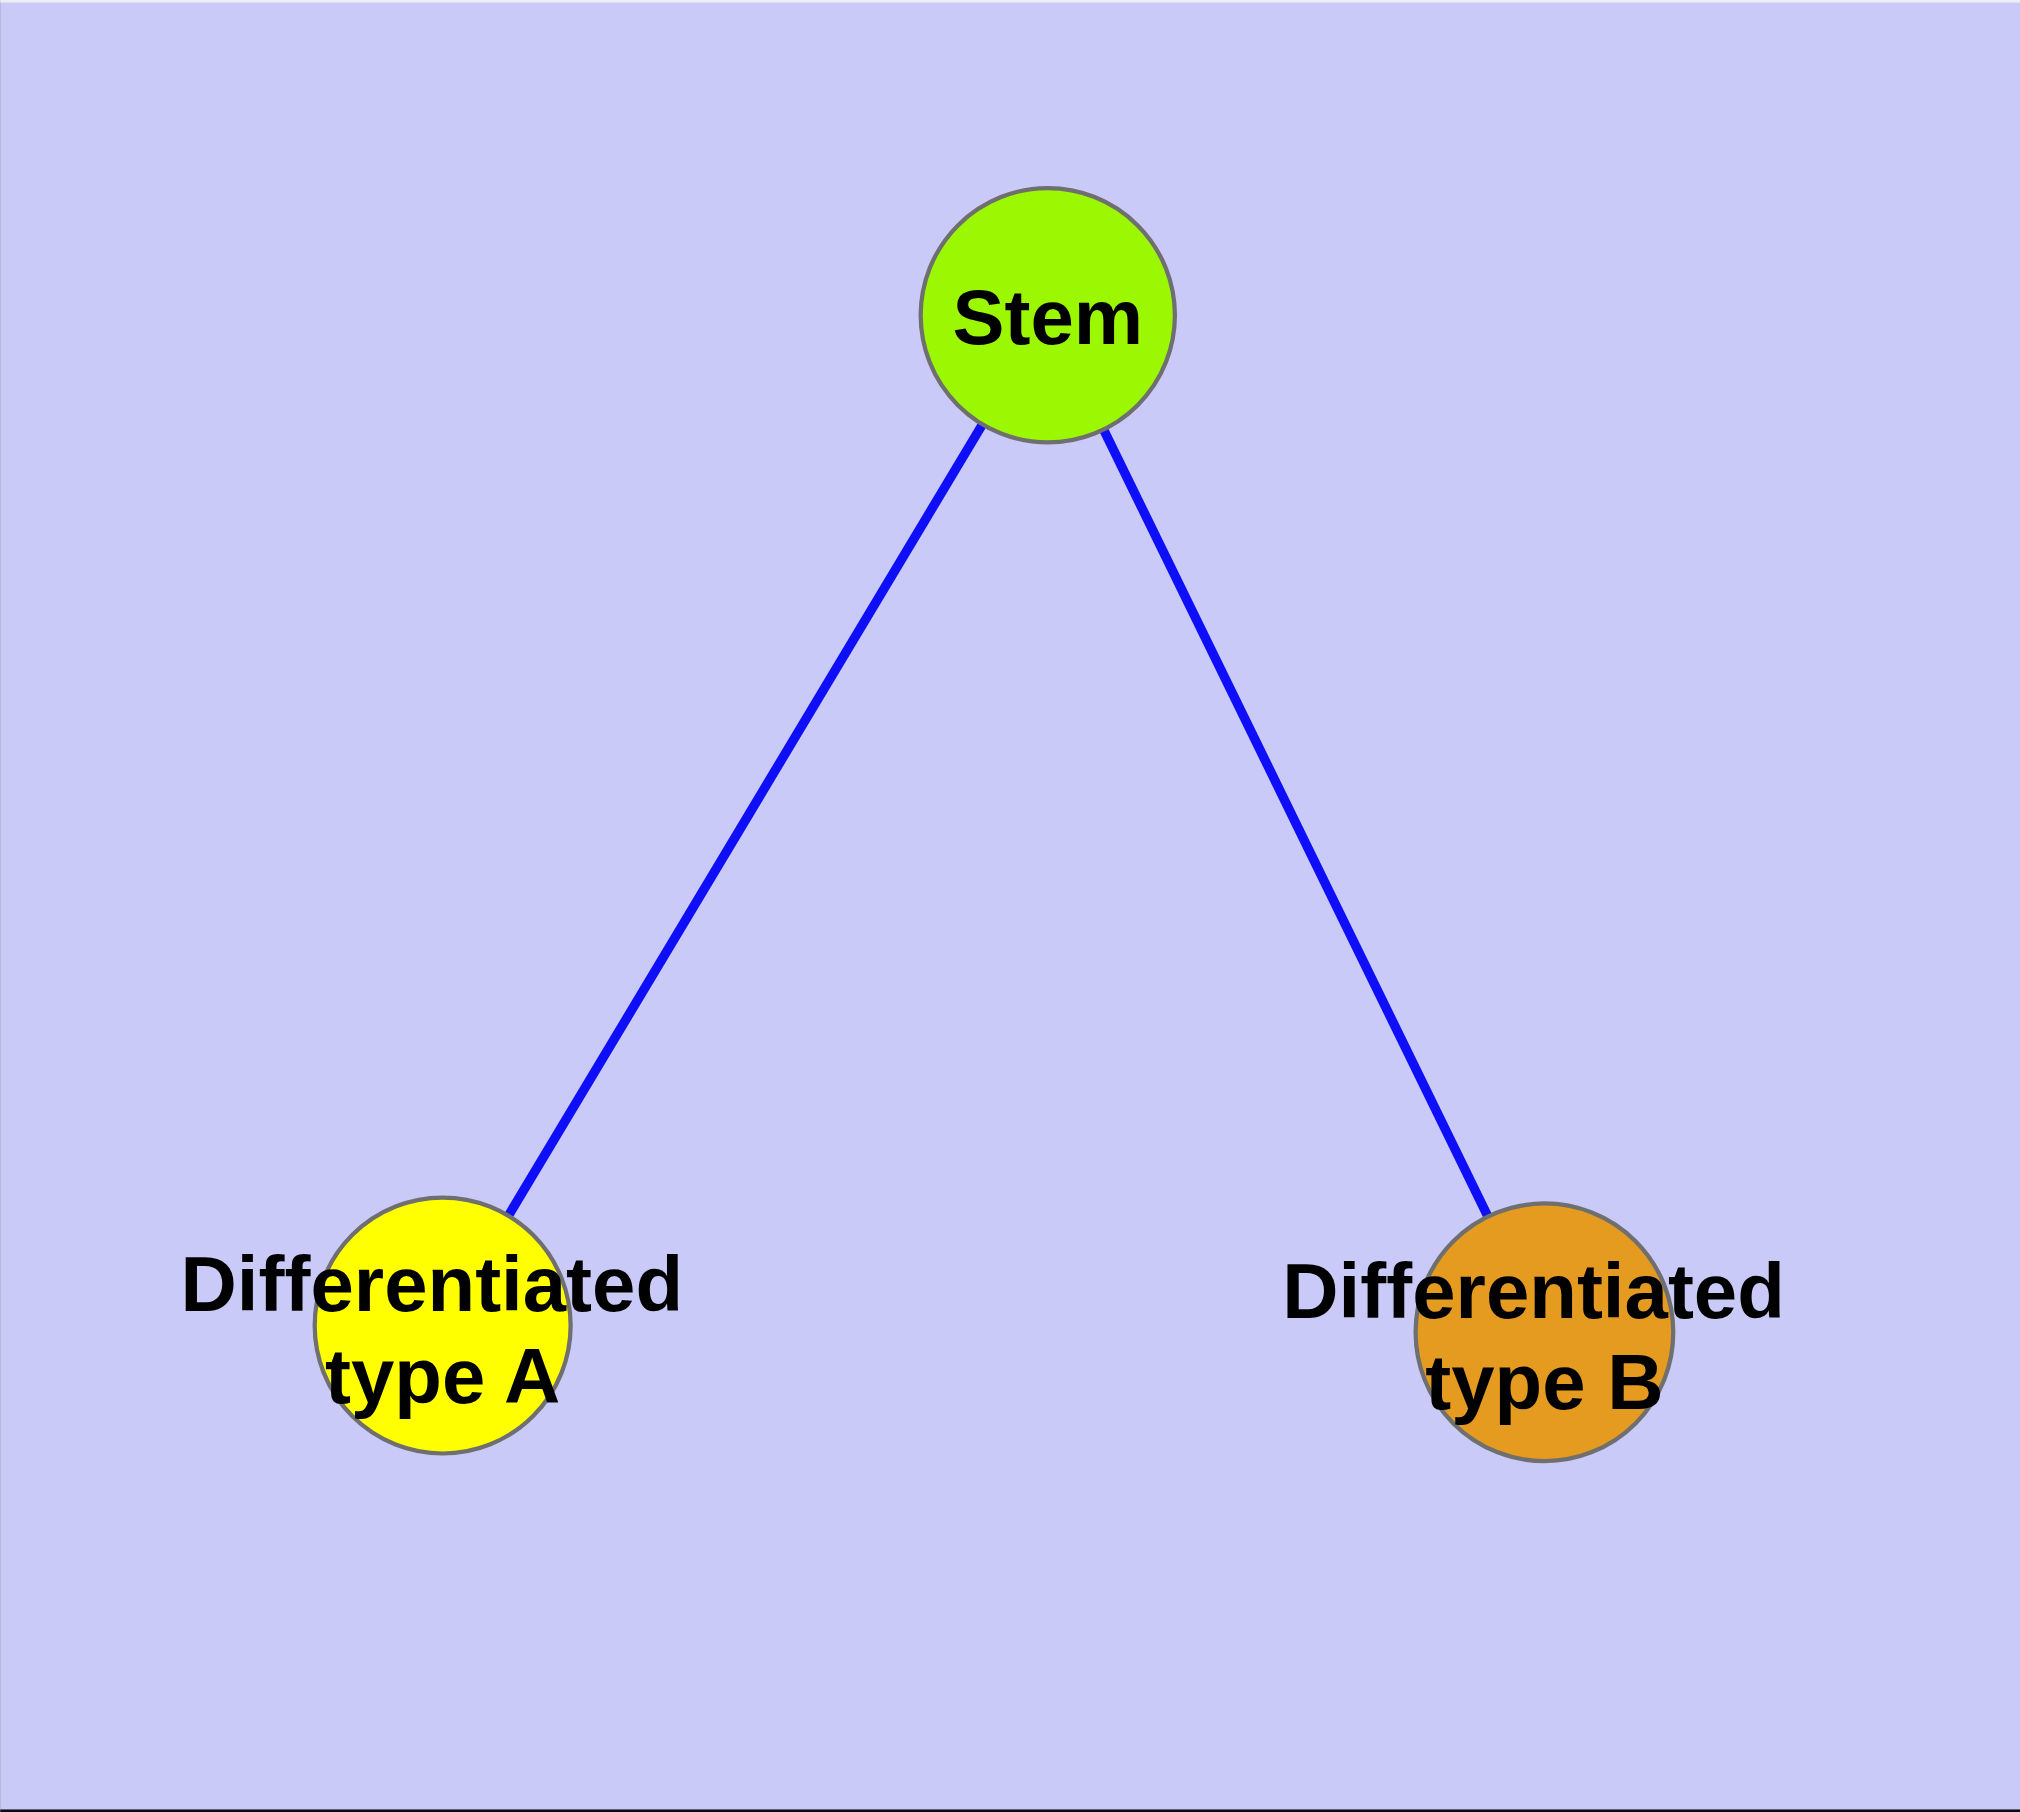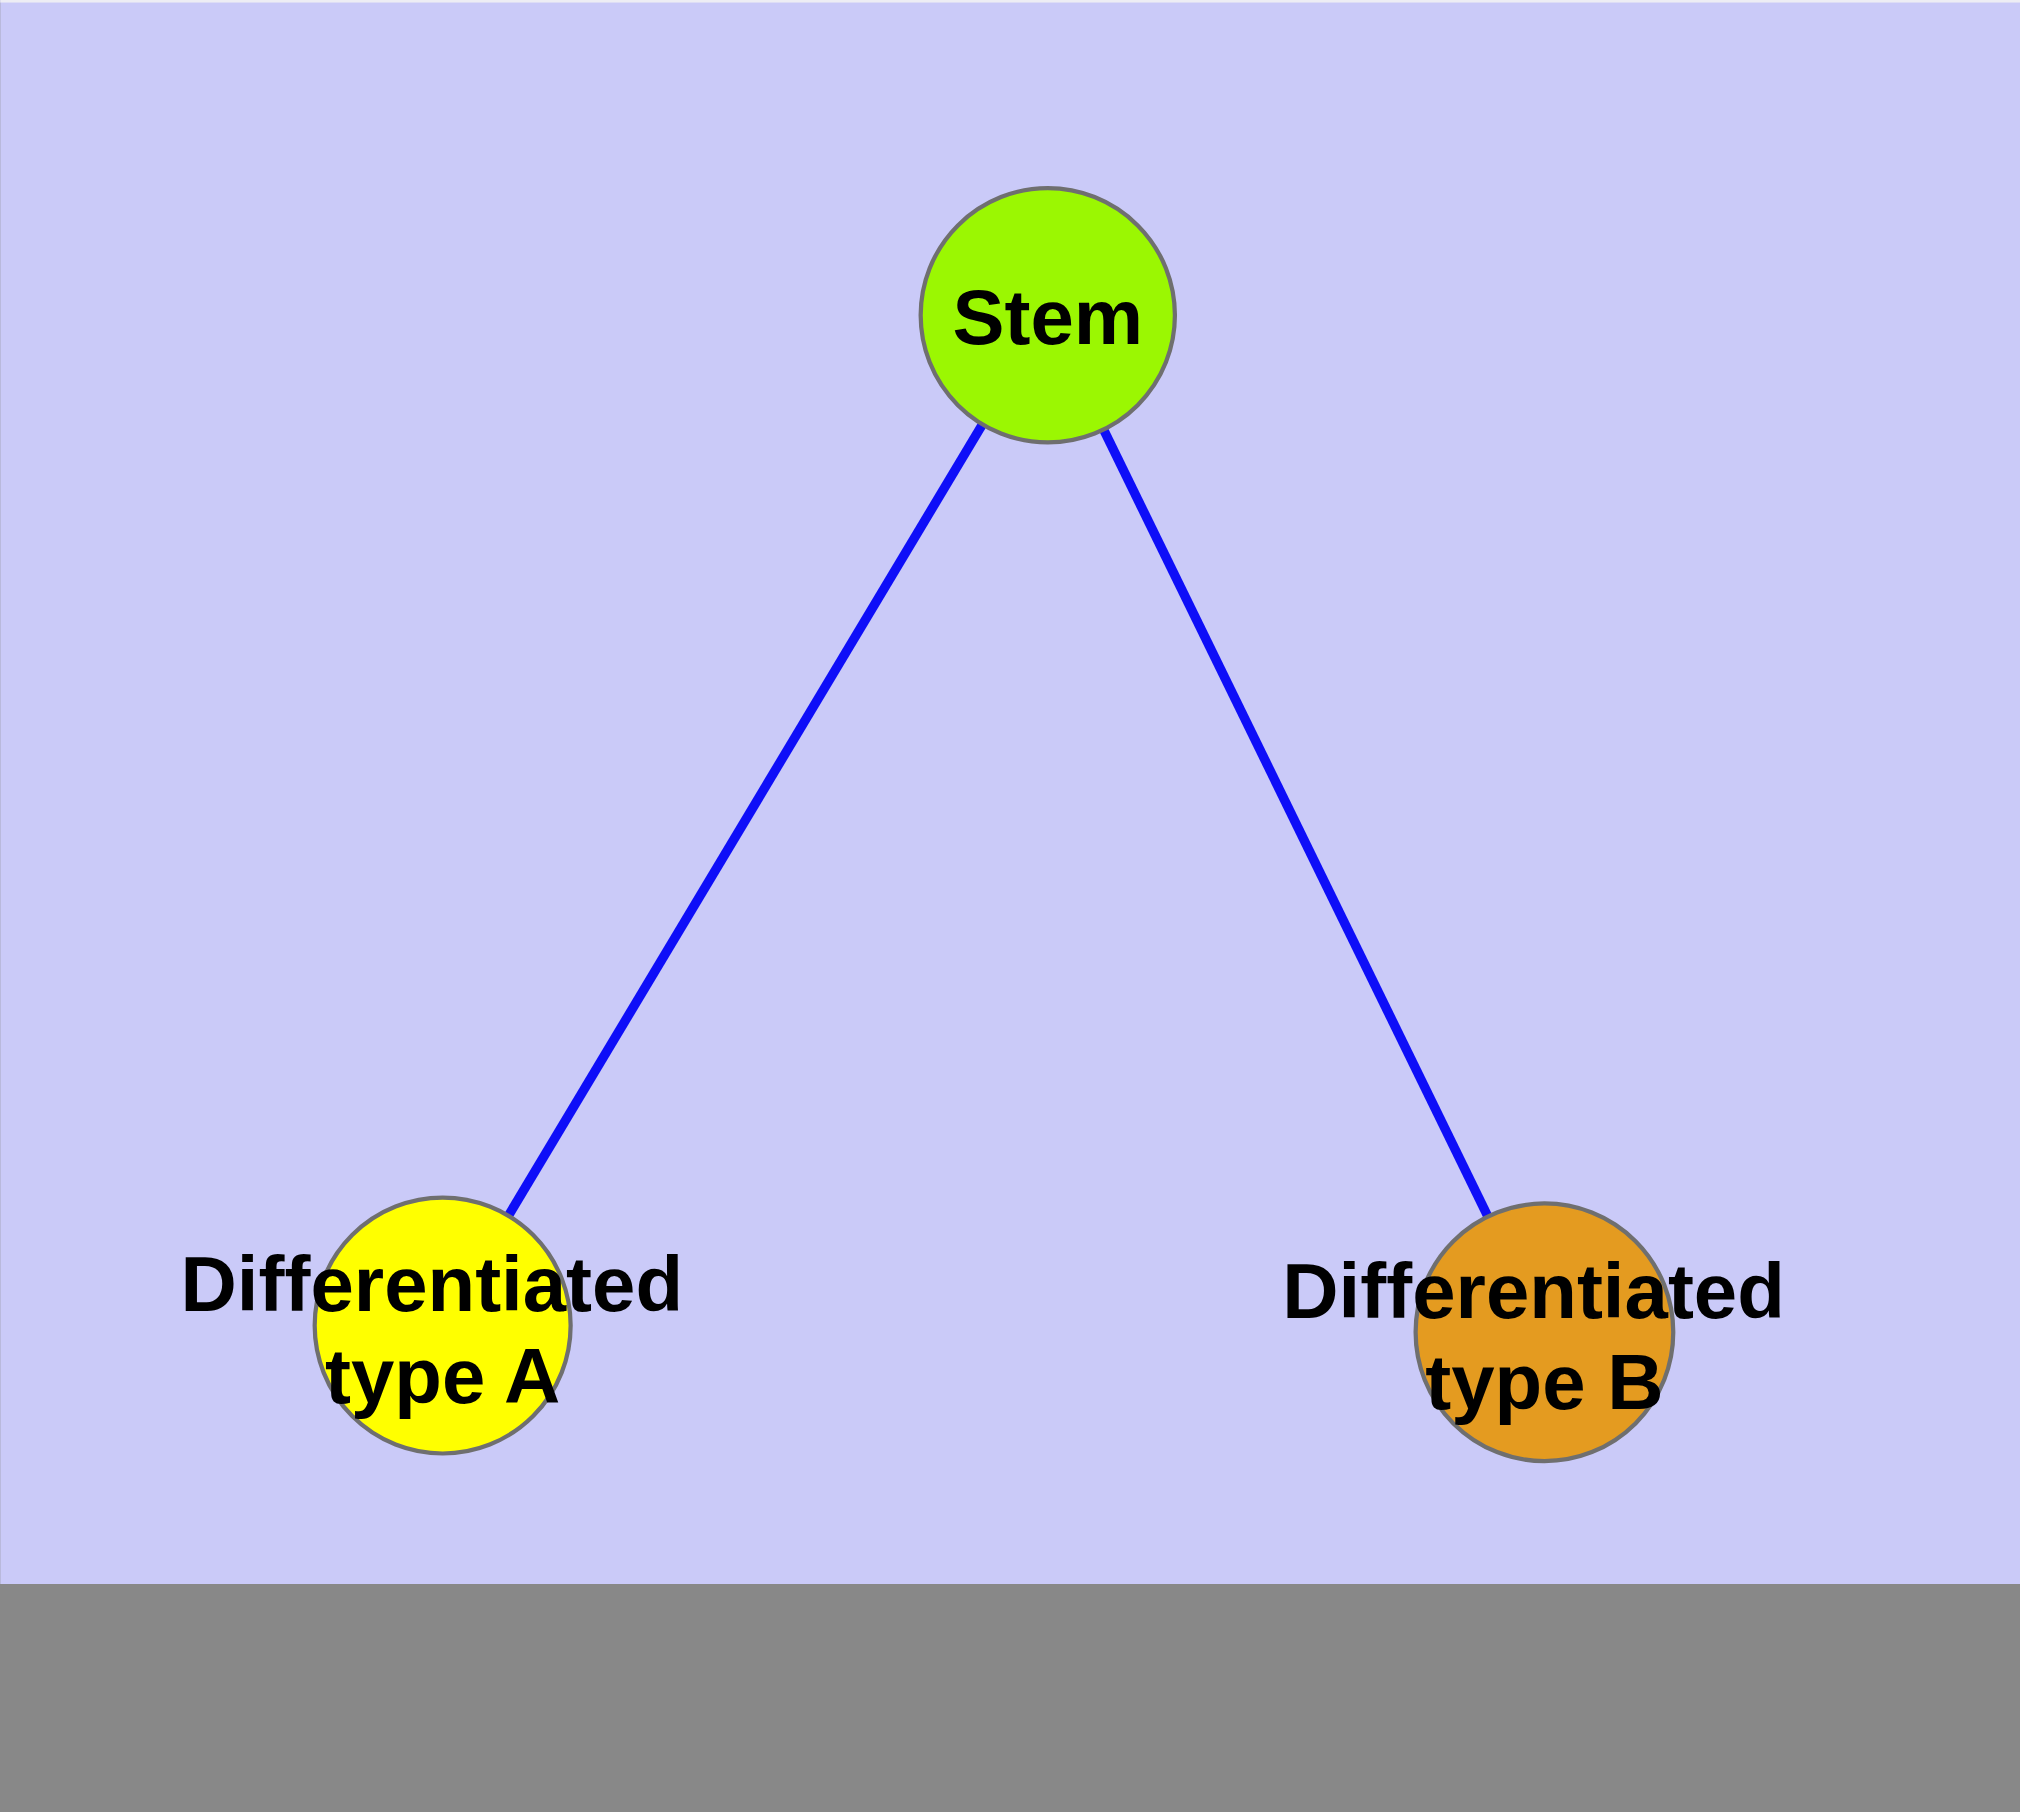--- a/index.html
+++ b/index.html
@@ -3,21 +3,21 @@
 <meta charset="utf-8">
 <style>
   html, body {
     margin: 0;
     padding: 0;
     background: #888;
   }
   #stage {
     position: relative;
     width: 2021px;
-    height: 1584px;
+    height: 1812px;
     overflow: hidden;
     font-family: "Liberation Sans", sans-serif;
   }
   #stage svg {
     display: block;
     width: 2021px;
     height: 1812px;
   }
   .node-label {
     font-family: "Liberation Sans", "DejaVu Sans", sans-serif;

